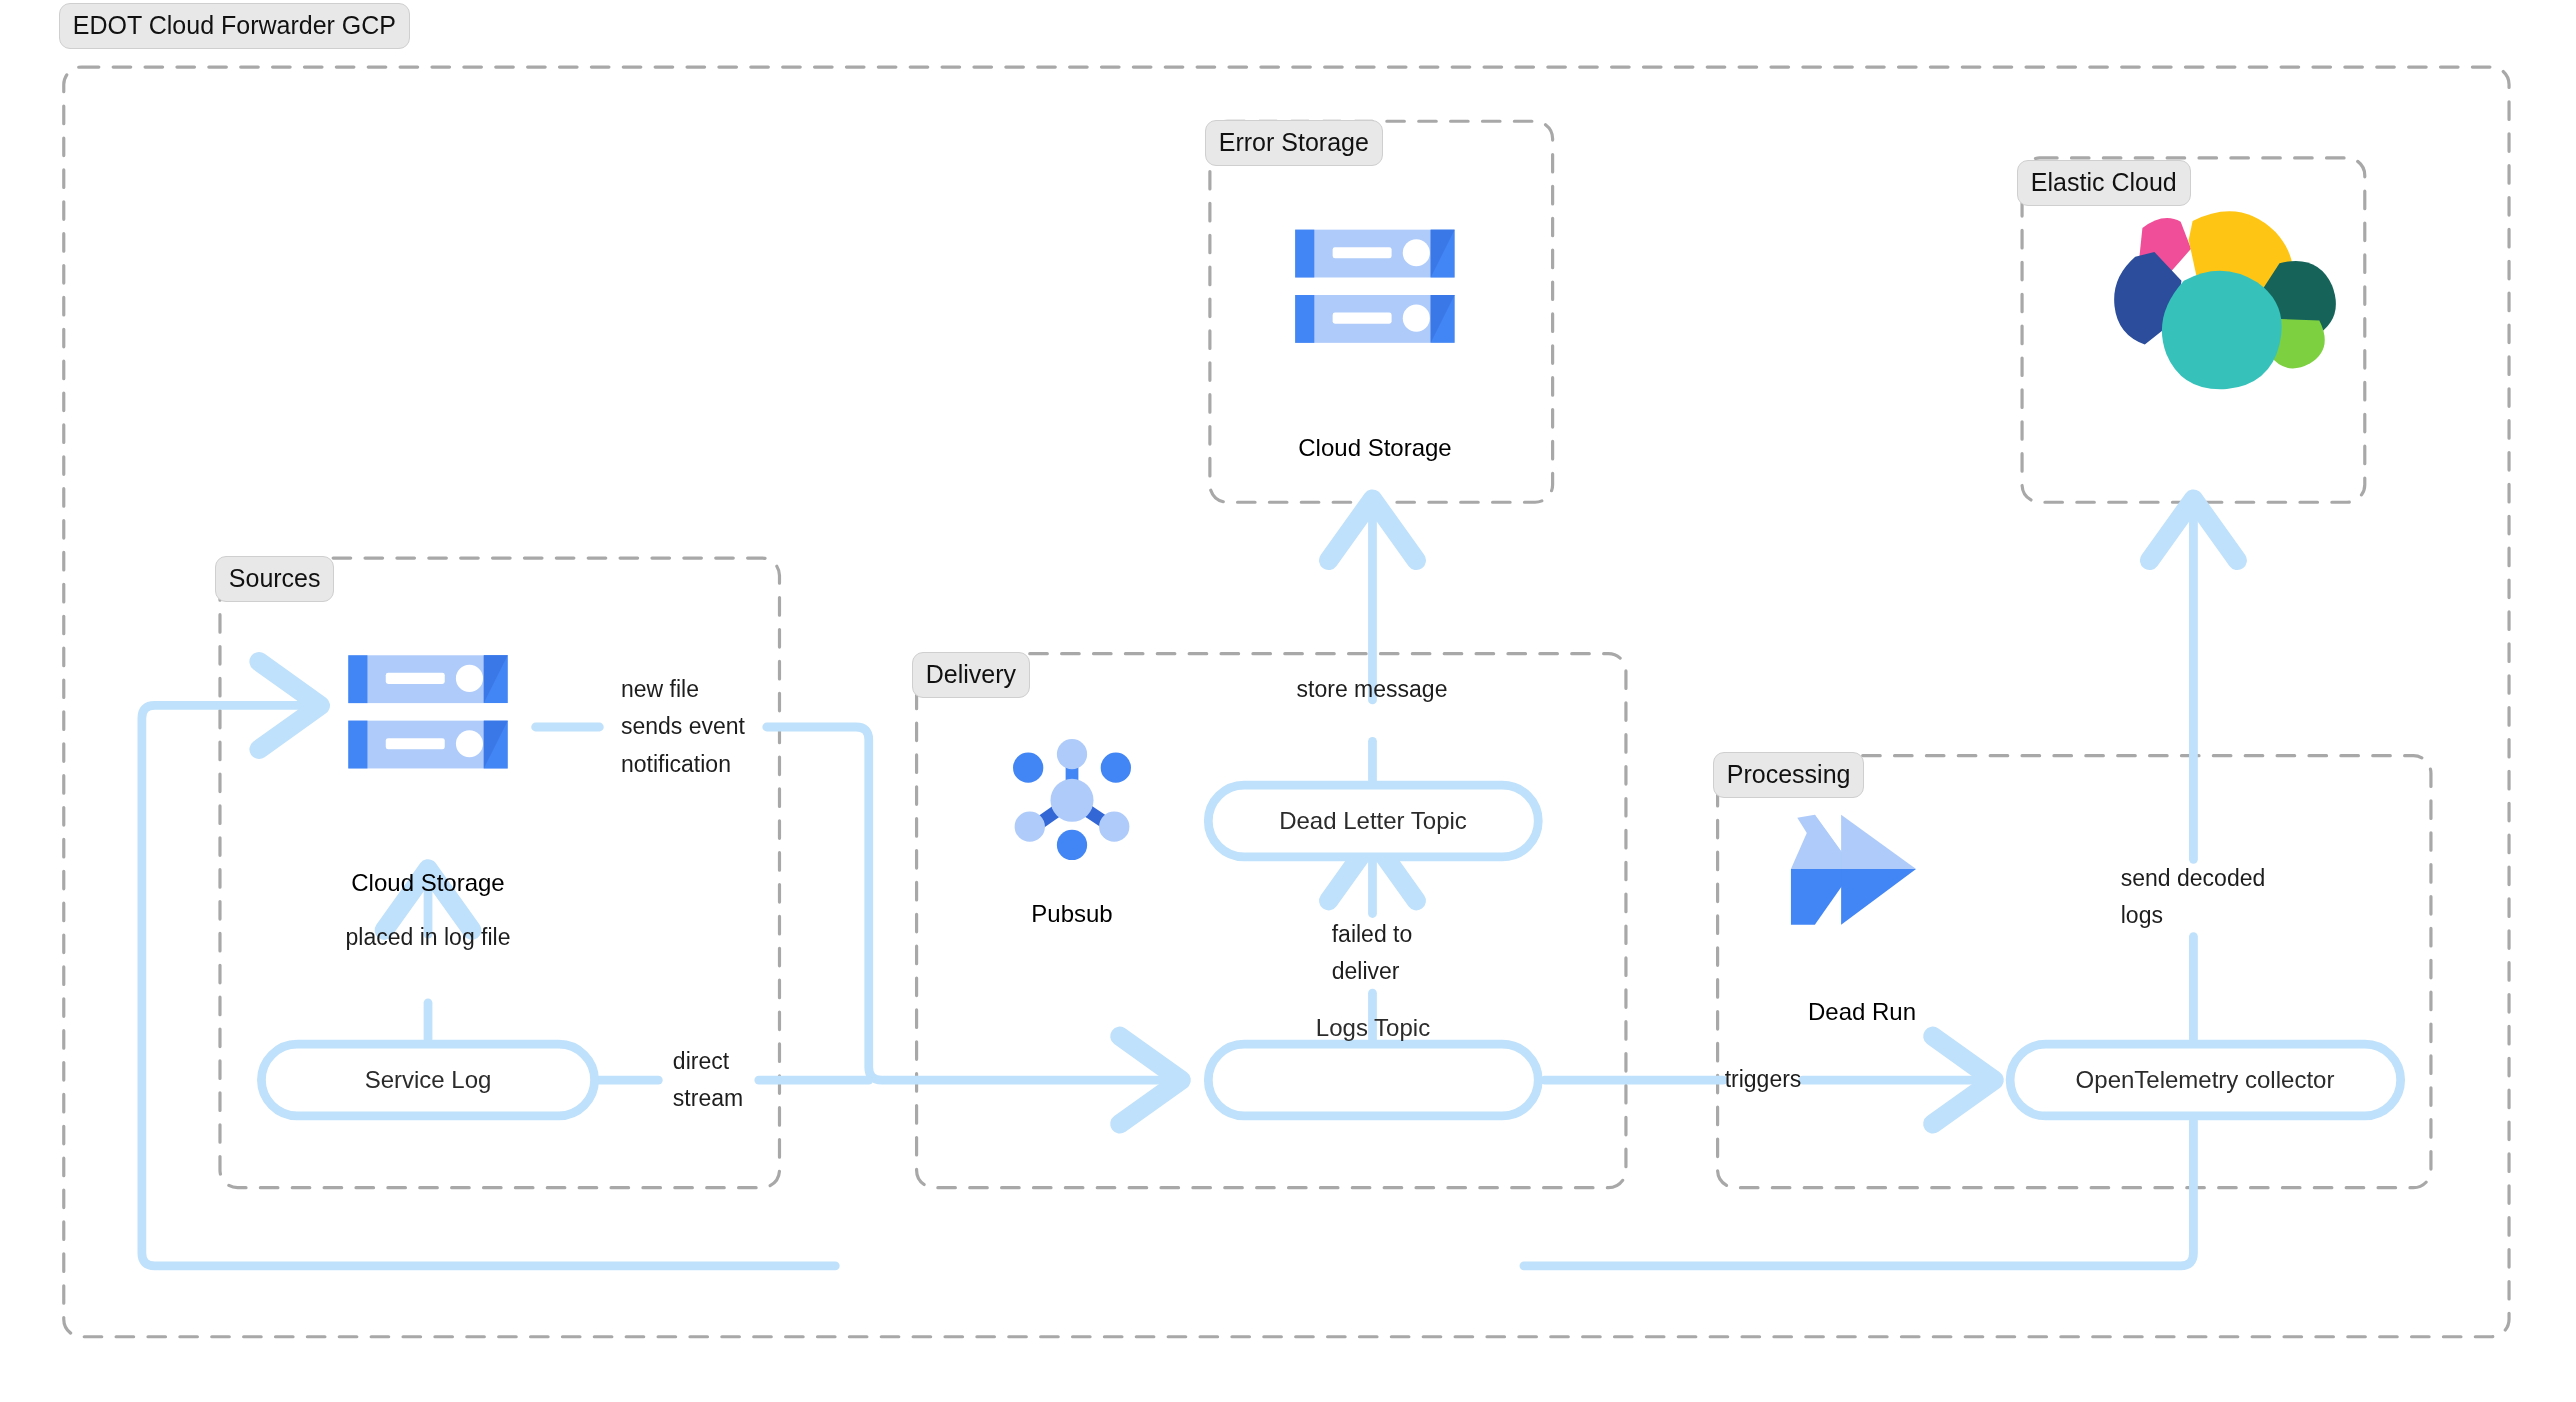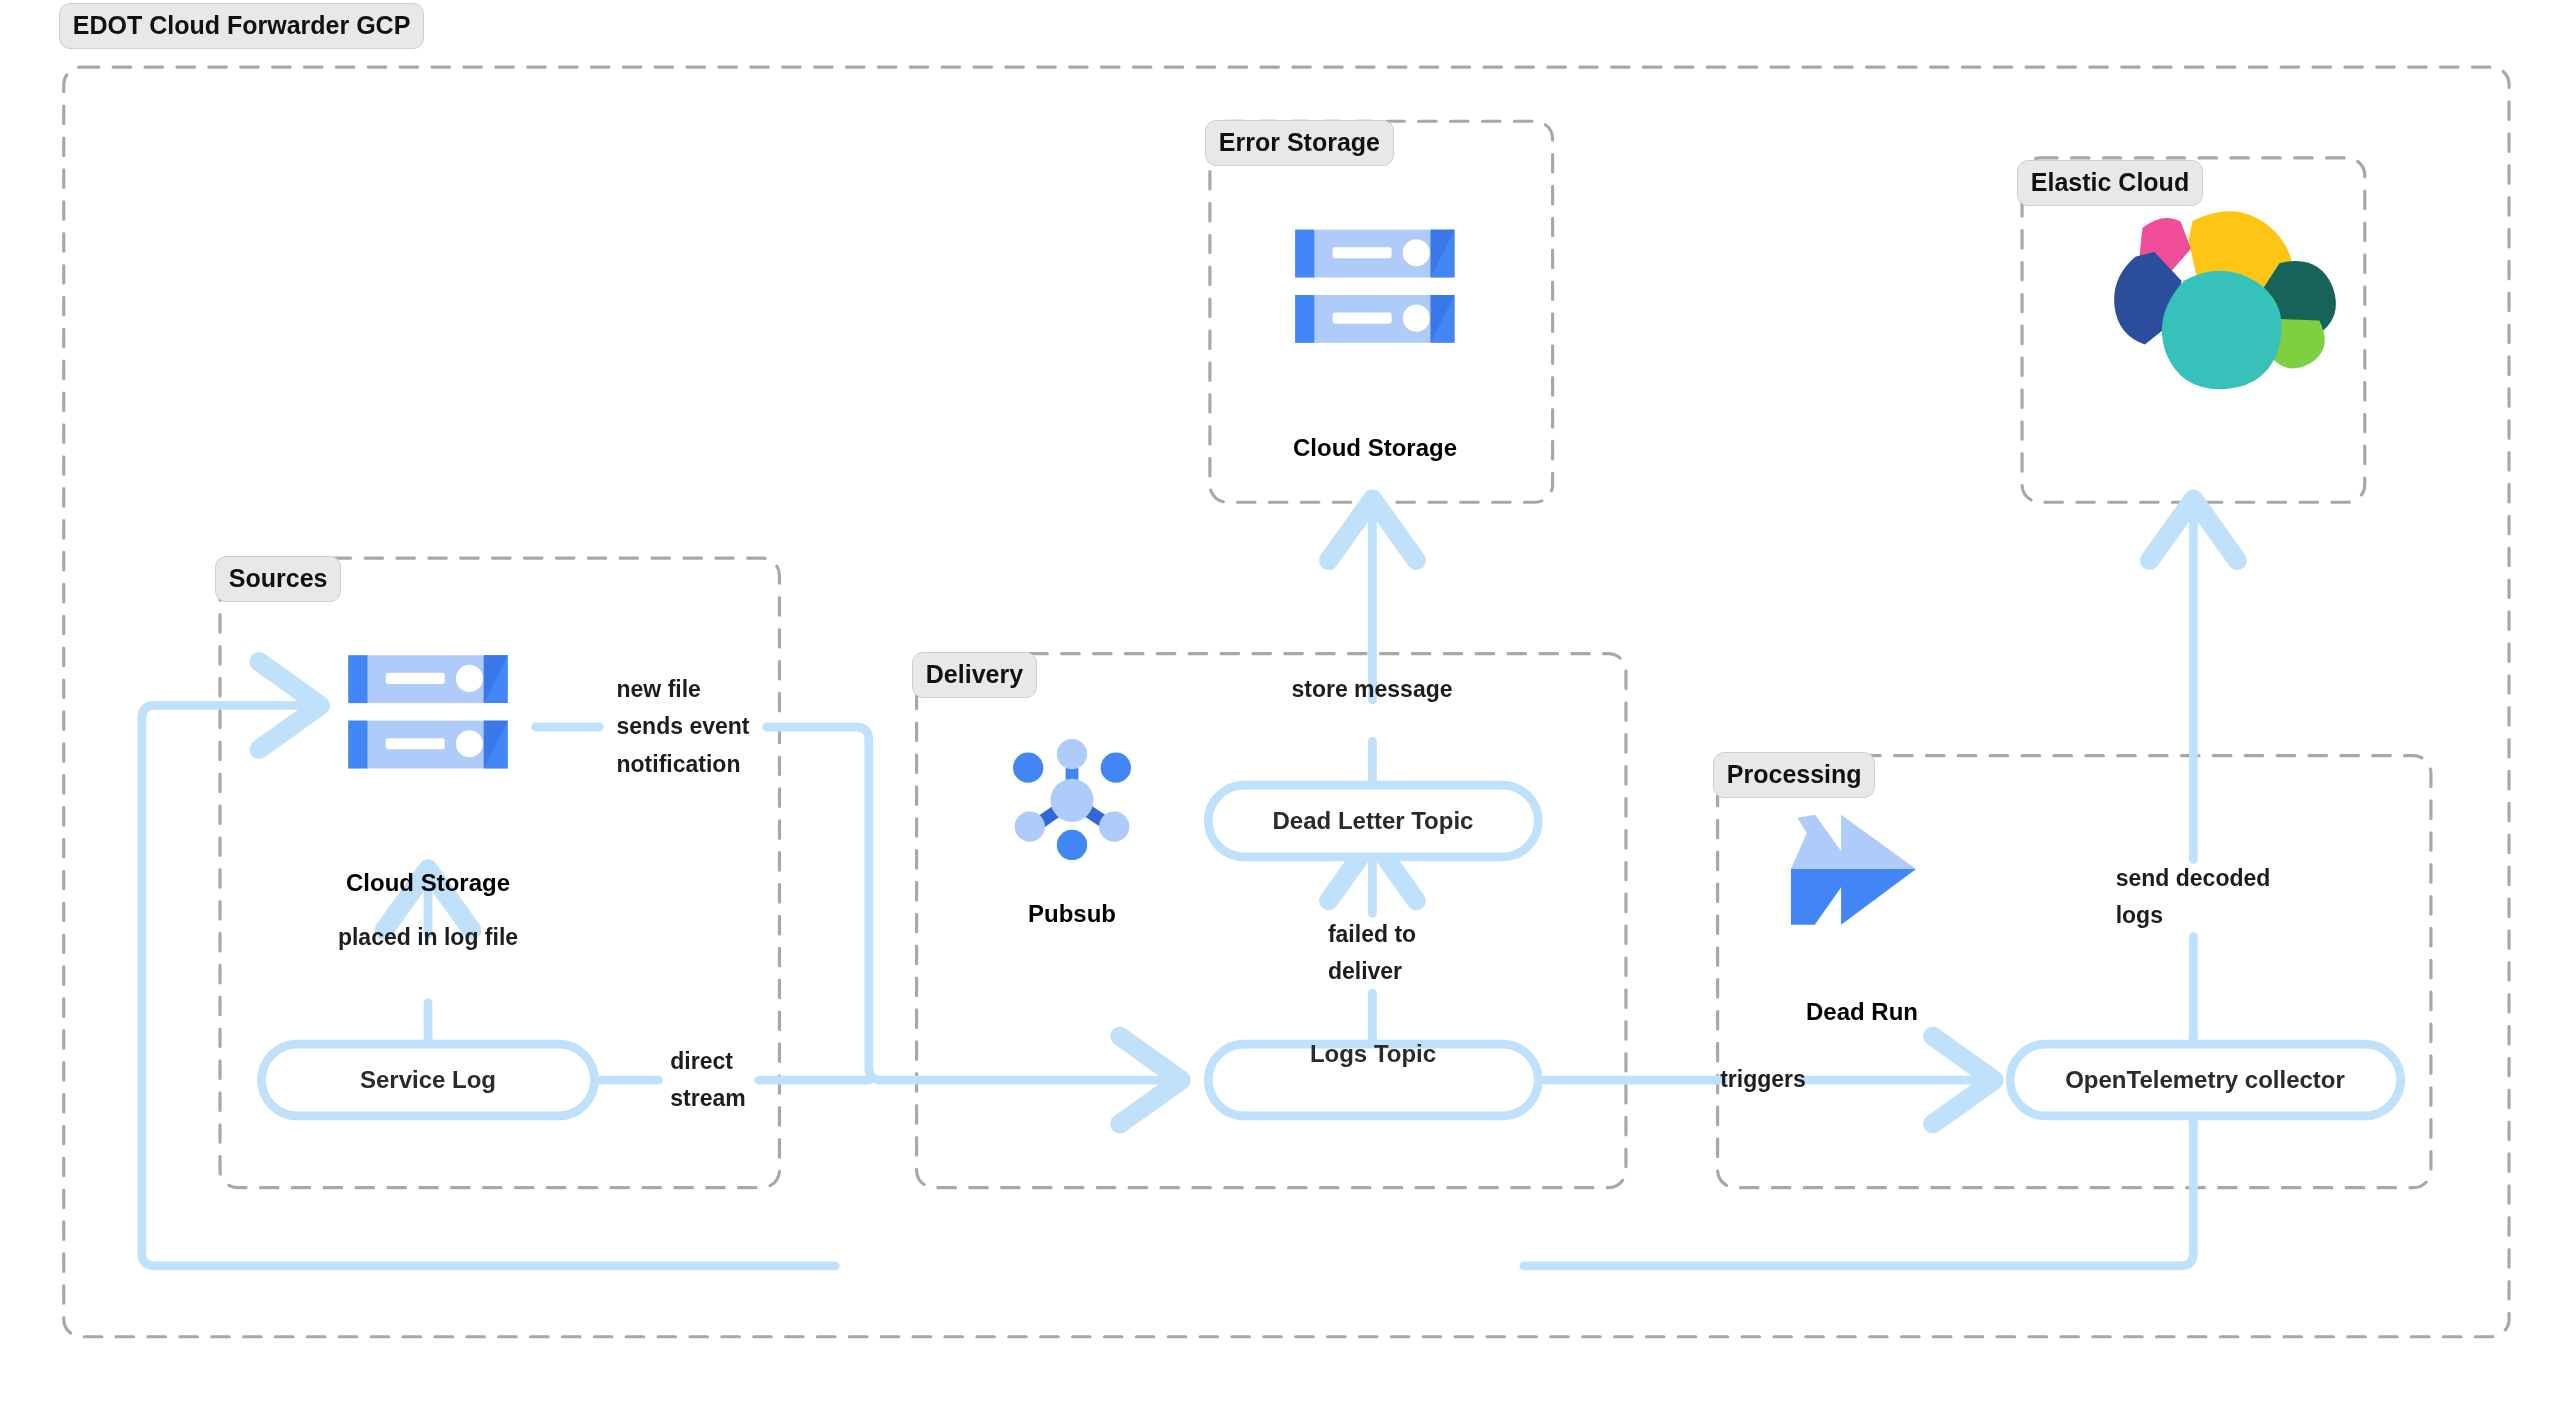--- a/index.html
+++ b/index.html
@@ -1,18 +1,18 @@
 <!DOCTYPE html>
 <html style="font-size:12.8px"><head>
 <meta charset="utf-8">
 <style>
   html,body{margin:0;padding:0;background:#ffffff;}
   body{width:2576px;height:1403px;overflow:hidden;
        font-family:"Liberation Sans","DejaVu Sans",sans-serif;}
-  #stage{position:relative;width:2576px;height:1403px;font-weight:bold;}
+  #stage{position:relative;width:2576px;height:1403px;}
   svg#canvas{position:absolute;inset:0;width:2576px;height:1403px;}
 
   .grp-label{
     position:absolute;
     background:#e8e8e8;
     border:1.2px solid #cfcfcf;
     border-radius:11px;
     color:#111;
     font-size:25px;
     line-height:1;
@@ -191,21 +191,21 @@
   <div class="grp-label" style="left:912px;top:652px;">Delivery</div>
   <div class="grp-label" style="left:1713px;top:752px;">Processing</div>
 
   <div class="icon-caption" style="left:1375px;top:412px;">Cloud Storage</div>
   <div class="icon-caption" style="left:428px; top:847px;">Cloud Storage</div>
   <div class="icon-caption" style="left:1072px;top:878px;">Pubsub</div>
   <div class="icon-caption" style="left:1862px;top:976px;">Dead Run</div>
 
   <div class="node-label" style="left:428px; top:1080px;">Service Log</div>
   <div class="node-label" style="left:1373px;top:821px;">Dead Letter Topic</div>
-  <div class="node-label" style="left:1373px;top:1054px;">Logs Topic</div>
+  <div class="node-label" style="left:1373px;top:1028px;">Logs Topic</div>
   <div class="node-label" style="left:2205px;top:1080px;">OpenTelemetry collector</div>
 
   <div class="edge-label" style="left:428px; top:938px;">placed in log file</div>
   <div class="edge-label" style="left:683px; top:727px;">new file
 sends event
 notification</div>
   <div class="edge-label" style="left:708px; top:1080px;">direct
 stream</div>
   <div class="edge-label" style="left:1372px;top:953px;">failed to
 deliver</div>

